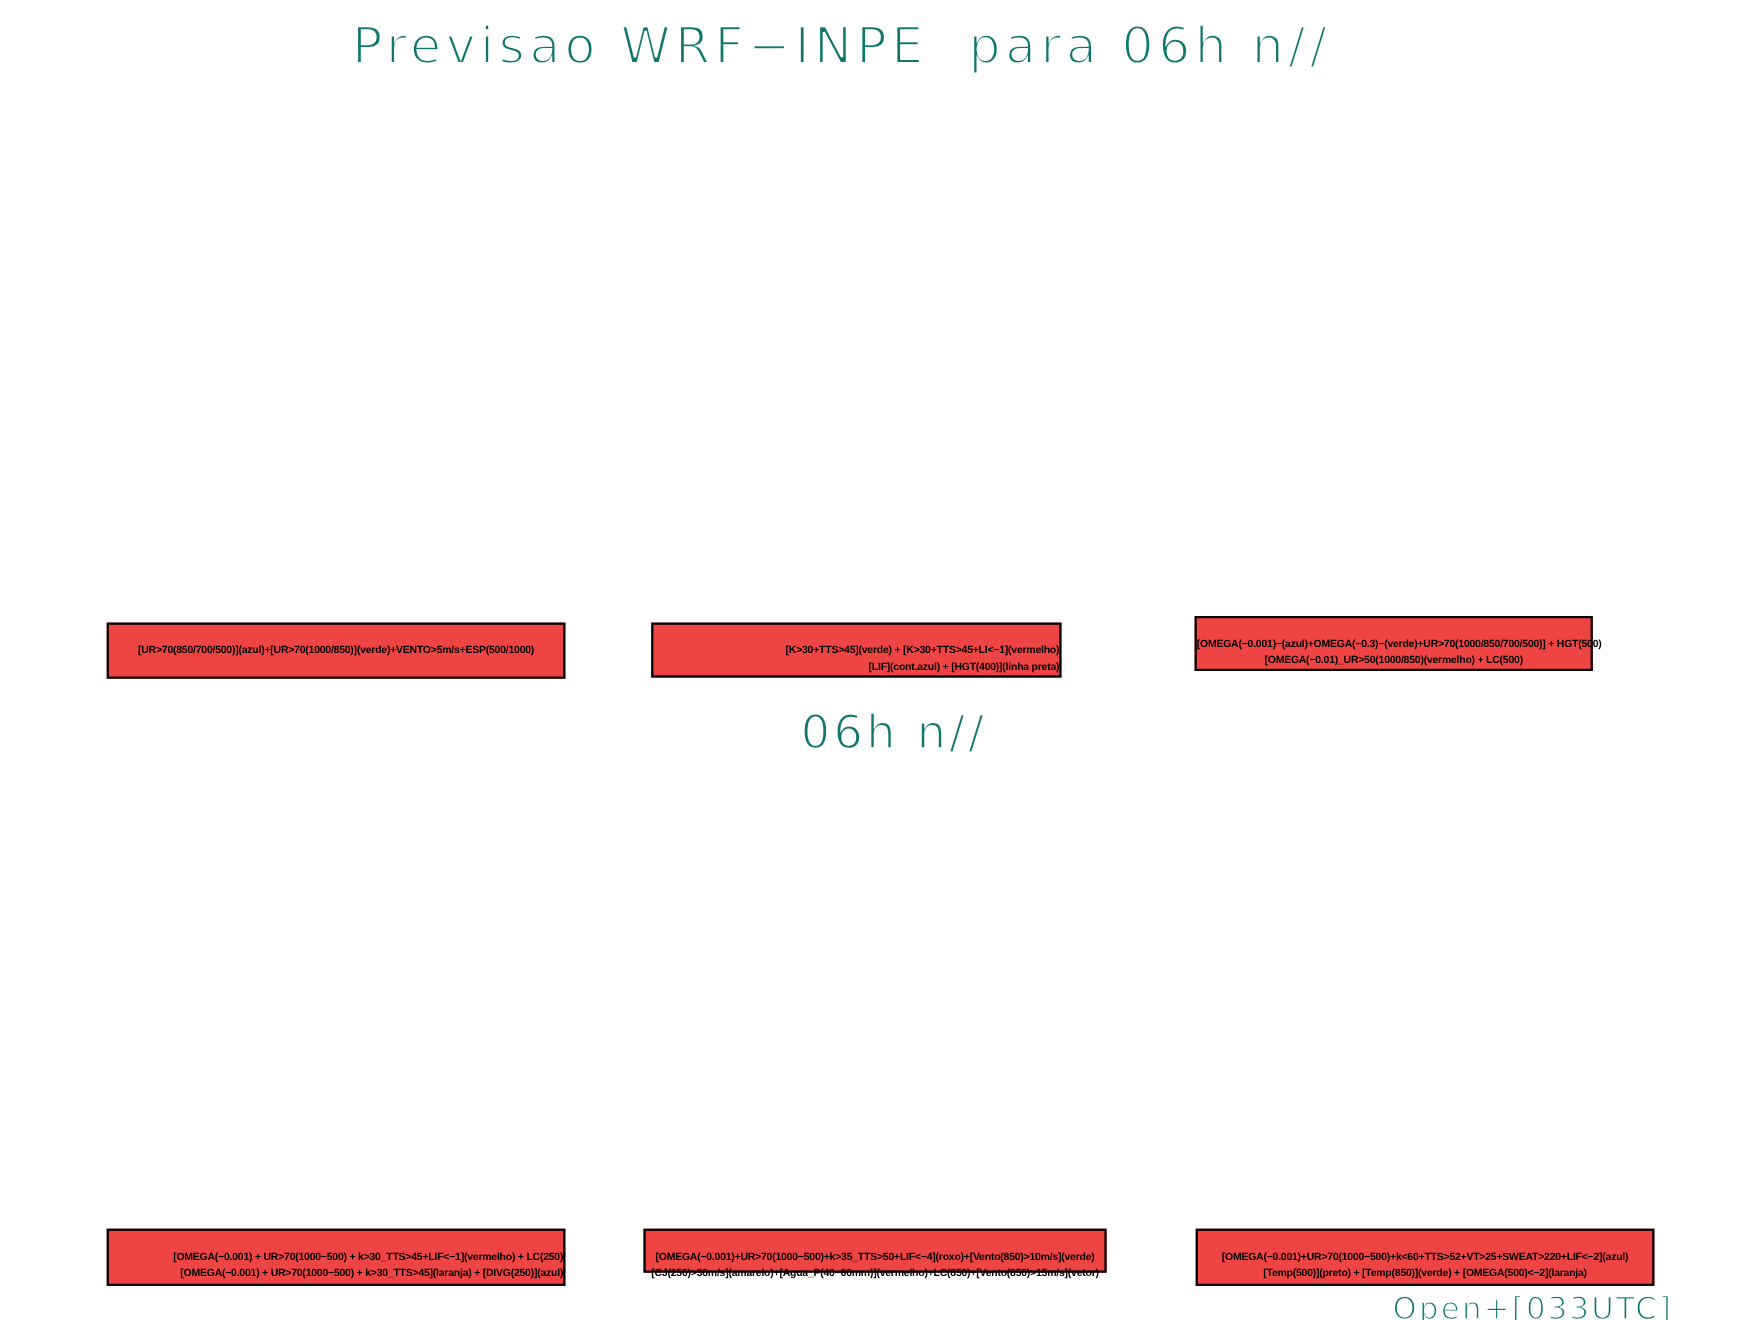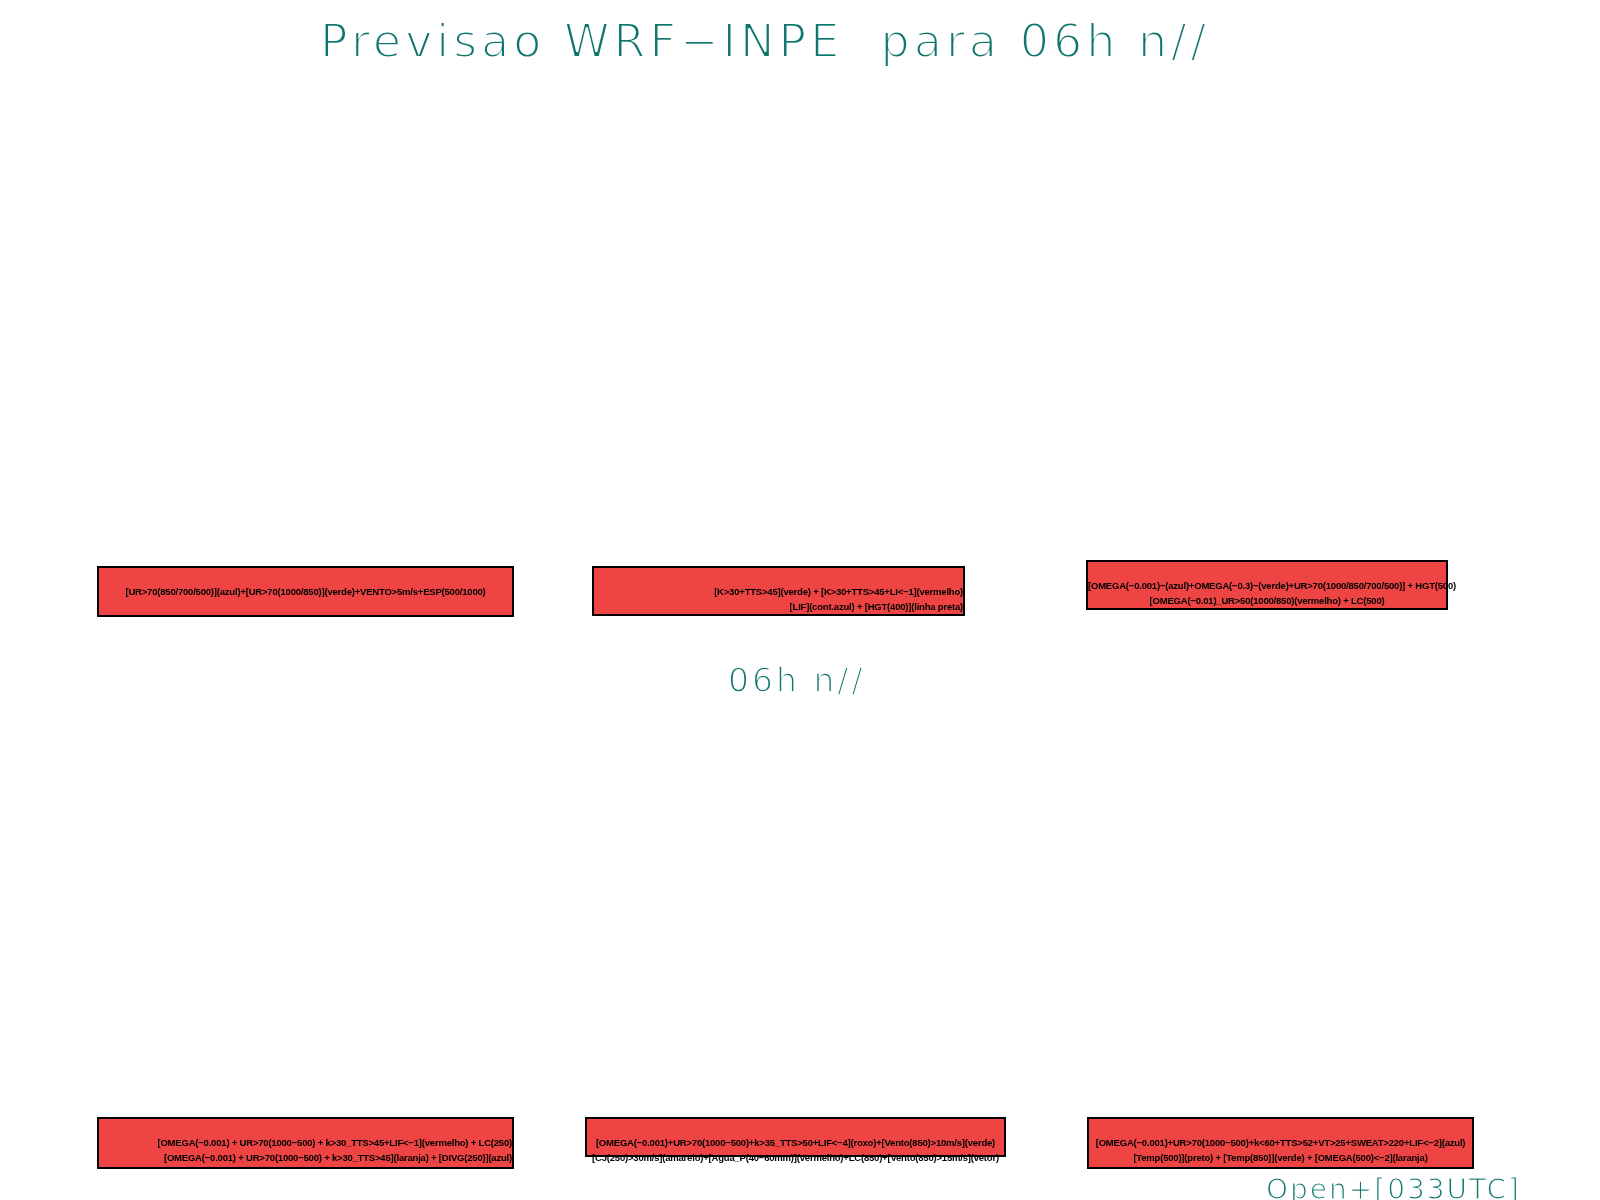--- a/index.html
+++ b/index.html
@@ -22,22 +22,22 @@
     -webkit-text-stroke: 2px #ffffff;
   }
   .title {
     left: 320px;
     top: 14px;
     font-size: 46px;
     letter-spacing: 4px;
   }
   .midlabel {
     left: 728px;
-    top: 661px;
-    font-size: 33px;
+    top: 641px;
+    font-size: 42px;
     letter-spacing: 3px;
     -webkit-text-stroke: 1.5px #ffffff;
   }
   .footlabel {
     left: 1266px;
     top: 1173px;
     font-size: 28px;
     letter-spacing: 2px;
     -webkit-text-stroke: 1.2px #ffffff;
   }
@@ -56,21 +56,21 @@
     letter-spacing: -0.2px;
     color: #000000;
     white-space: nowrap;
   }
   
   .b1 { left:  97px; top:  566px; width: 417px; height: 51px; }
   .b2 { left: 592px; top:  566px; width: 373px; height: 50px; text-align: right; }
   .b3 { left:1086px; top:  560px; width: 362px; height: 50px; }
   .b4 { left:  97px; top: 1117px; width: 417px; height: 52px; text-align: right; }
   .b5 { left: 585px; top: 1117px; width: 421px; height: 40px; }
-  .b6 { left:1087px; top: 1117px; width: 387px; height: 52px; }
+  .b6 { left:1087px; top: 1117px; width: 417px; height: 52px; }
 </style>
 </head>
 <body>
 
 <div class="strokefont title">Previsao WRF−INPE  para 06h n//</div>
 
 <div class="legend-box b1">
   <div class="legend-line">[UR&gt;70(850/700/500)](azul)+[UR&gt;70(1000/850)](verde)+VENTO&gt;5m/s+ESP(500/1000)</div>
   <div class="legend-line"></div>
 </div>

